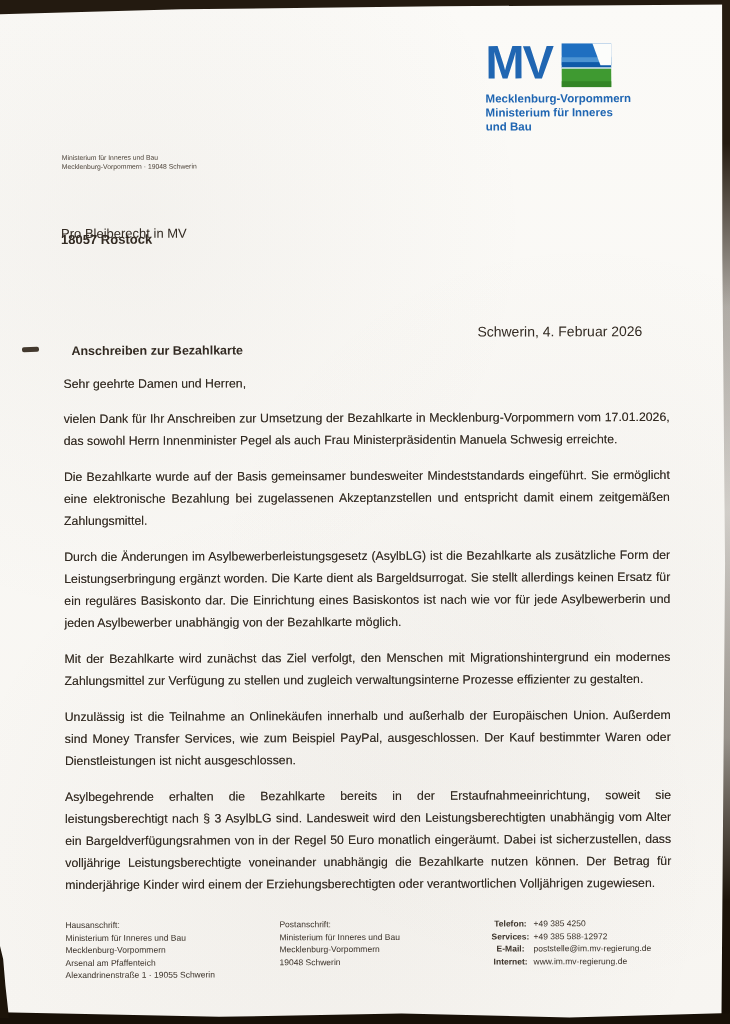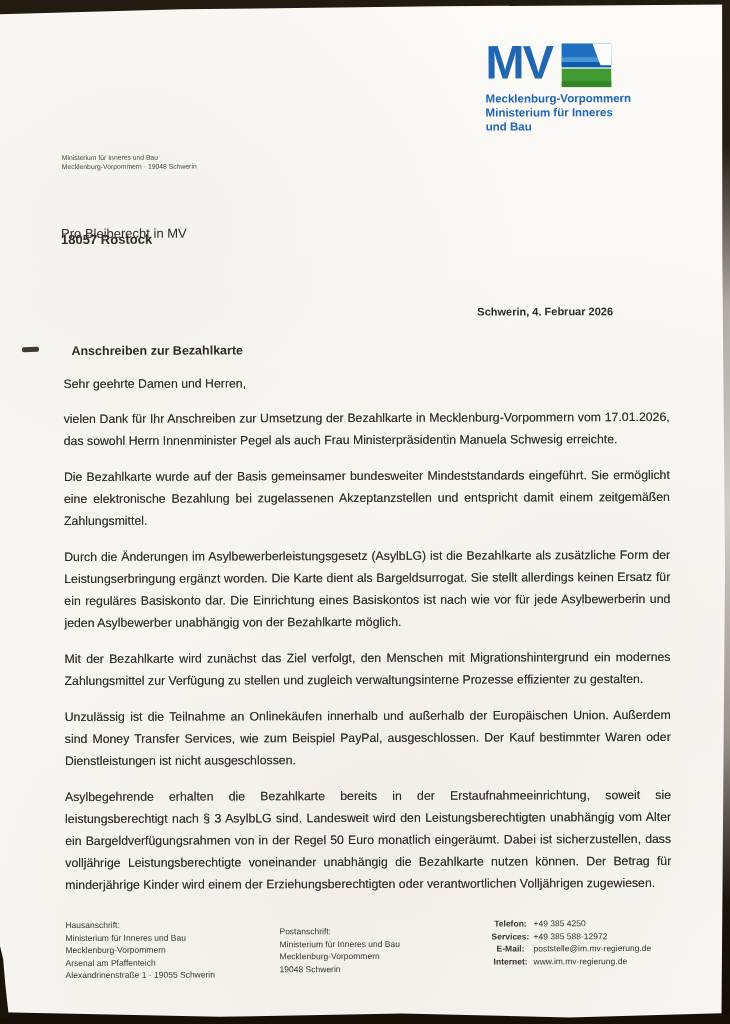--- a/index.html
+++ b/index.html
@@ -37,32 +37,32 @@
   
   .logo{position:absolute;left:487px;top:38px;}
   .logo-row{display:flex;align-items:flex-end;}
   .logo-mv{font-size:47px;font-weight:bold;color:#2066b2;letter-spacing:-2px;line-height:50px;}
   .logo-flag{width:50px;height:44px;margin-left:9px;margin-top:6px;display:block;}
   .logo-text{margin-top:4px;font-size:11.5px;font-weight:bold;color:#2066b2;line-height:14px;}
   
   .sender-line{position:absolute;left:63px;top:152px;font-size:6.8px;line-height:9px;color:#4d443a;}
   .recipient-name{position:absolute;left:62px;top:188px;font-size:13px;margin-top:37px;}
   .recipient-city{position:absolute;left:62px;top:231px;font-size:13px;font-weight:bold;}
-  .date-line{position:absolute;left:478px;top:306px;font-size:11px;font-weight:bold;}
+  .date-line{position:absolute;left:478px;top:324px;font-size:14px;}
   
   .subject{position:absolute;left:64px;top:343px;font-size:12.5px;font-weight:bold;margin-left:8px;}
   .body-text{position:absolute;left:64px;top:372px;width:606px;font-size:12.3px;line-height:22px;
     text-shadow:0 0 .4px rgba(50,40,28,.55);}
   .body-text p{margin:0 0 14px 0;text-align:justify;}
   .body-text p.salutation{text-align:left;margin-bottom:13px;}
   
   .footer{position:absolute;left:64px;top:918px;width:606px;display:flex;font-size:8.5px;line-height:12.5px;color:#3a3128;}
   .footer b{font-weight:normal;}
   .f-col1{width:214px;}
-  .f-col2{width:208px;margin-top:7px;}
+  .f-col2{width:208px;}
   .f-col3{width:184px;text-align:center;}
   .contact-row{display:flex;}
   .contact-row .lbl{font-weight:bold;min-width:46px;}
 </style>
 </head>
 <body>
 
 <div class="paper"></div>
 
 <div class="edge edge-top"></div>

